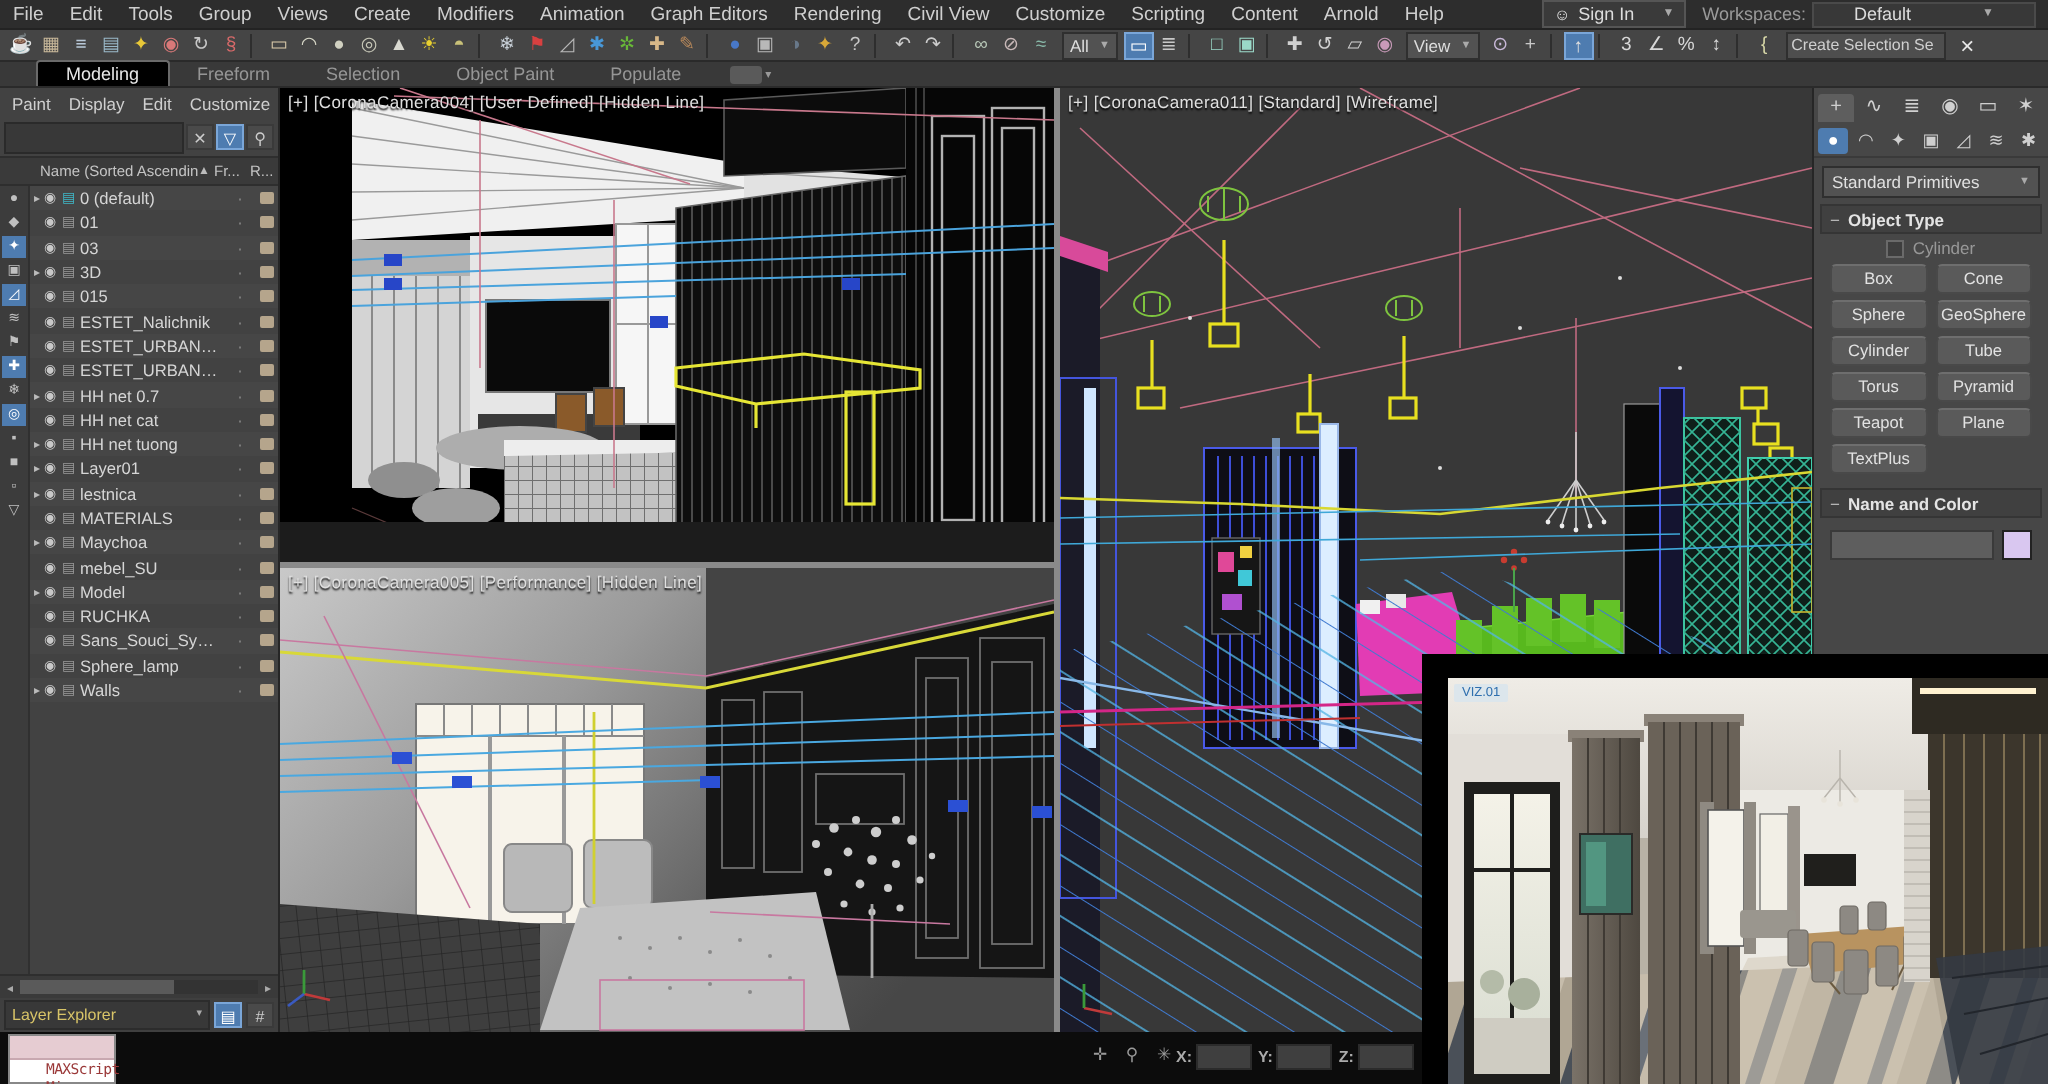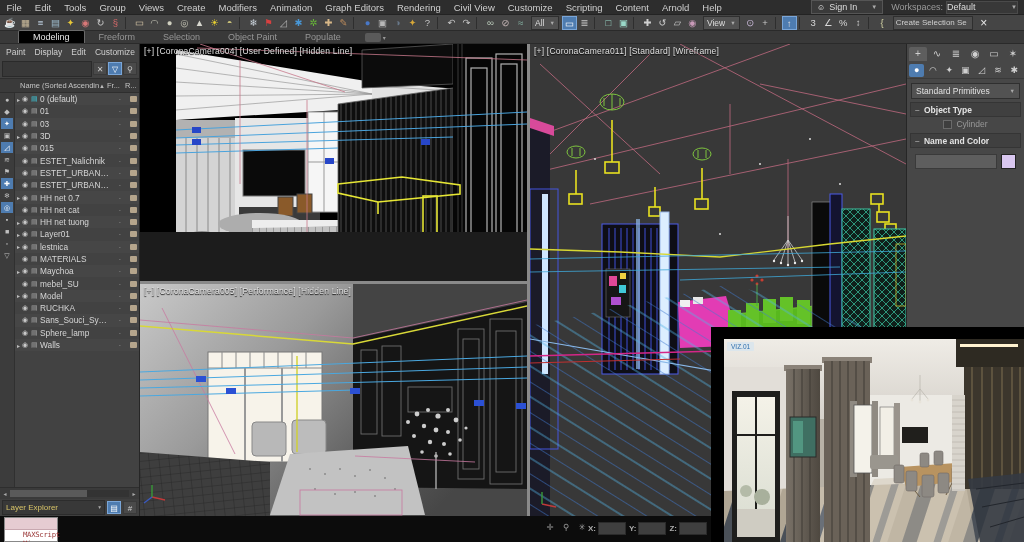--- a/index.html
+++ b/index.html
@@ -10,21 +10,21 @@
   .menubar{position:absolute;left:0;top:0;width:1024px;height:15px;background:#2d2d2d;
            display:flex;align-items:center;font-size:9.5px;color:#cfcfcf;border-bottom:1px solid #232323;box-sizing:border-box;}
   .menubar .mitem{padding:0 6.5px;cursor:default;white-space:nowrap;}
   .menubar .spacer{flex:1;}
   .signin{display:flex;align-items:center;background:#3a3a3a;border:1px solid #555;height:12px;
           padding:0 5px;margin-right:8px;font-size:9px;color:#ddd;}
   .signin .pg{margin-right:4px;font-size:8px;color:#eee;}
   .signin .car{margin-left:14px;font-size:6px;color:#aaa;}
   .wslabel{color:#9a9a9a;font-size:9px;margin-right:3px;}
   .wscombo{background:#383838;border:1px solid #4a4a4a;height:11px;line-height:11px;
-           font-size:9px;color:#ddd;padding:0 0;margin-right:6px;min-width:70px;display:flex;justify-content:space-between;}
+           font-size:9px;color:#ddd;padding:0 20px;margin-right:6px;min-width:70px;display:flex;justify-content:space-between;}
   .wscombo .car{font-size:6px;color:#aaa;margin-left:6px;}
   
   .toolbar{position:absolute;left:0;top:15px;width:1024px;height:16px;background:#454545;
            border-bottom:1px solid #2a2a2a;display:flex;align-items:center;padding:0 3px;box-sizing:border-box;}
   .ticon{width:15px;height:14px;line-height:14px;text-align:center;font-size:9.5px;cursor:default;flex:0 0 auto;}
   .ticon.active{background:#4e7cb0;border:1px solid #7aa6d8;box-sizing:border-box;color:#fff;}
   .tsep{width:4px;height:12px;border-left:1px solid #2e2e2e;margin:0 2px;flex:0 0 auto;}
   .tcombo{height:12px;line-height:12px;background:#525252;border:1px solid #2f2f2f;color:#ddd;
           font-size:8.5px;padding:0 3px;margin:0 3px;display:flex;align-items:center;flex:0 0 auto;}
   .tcombo .car{font-size:5.5px;color:#aaa;margin-left:5px;}
@@ -69,21 +69,21 @@
   .se-scroll{height:11px;display:flex;align-items:center;background:#3a3a3a;border-top:1px solid #2e2e2e;}
   .se-scroll .cap{width:10px;text-align:center;font-size:6px;color:#aaa;}
   .se-scroll .track{flex:1;height:7px;background:#333;position:relative;}
   .se-scroll .thumb{position:absolute;left:0;top:0;width:65%;height:7px;background:#5a5a5a;}
   .se-footer{height:17px;display:flex;align-items:center;background:#3f3f3f;padding:0 2px;gap:2px;}
   .se-combo{flex:1;height:13px;line-height:13px;background:#383838;border:1px solid #2c2c2c;color:#d8c468;font-size:8px;padding:0 3px;display:flex;justify-content:space-between;}
   .se-combo .car{font-size:5.5px;color:#aaa;}
   
   .vps{position:absolute;left:140px;top:44px;width:766px;height:472px;background:#1c1c1c;}
   .vp{position:absolute;overflow:hidden;}
-  .vp1{left:0;top:0;width:387px;height:188px;background:#000;}
+  .vp1{left:0;top:0;width:387px;height:217px;background:#000;}
   .vp2{left:0;top:240px;width:387px;height:232px;background:#6a6a6a;}
   .vp3{left:390px;top:0;width:376px;height:472px;background:#383838;}
   .vsplit{position:absolute;left:387px;top:0;width:3px;height:472px;background:#8a8a8a;}
   .hsplit{position:absolute;left:0;top:237px;width:387px;height:3px;background:#8a8a8a;}
   .vplabel{position:absolute;left:4px;top:2px;font-size:8.5px;color:#e0e0e0;text-shadow:0 1px 1px #000;z-index:5;letter-spacing:0.2px;}
   .vp svg{position:absolute;left:0;top:0;}
   
   .cpanel{position:absolute;left:906px;top:44px;width:118px;height:472px;background:#474747;
           border-left:1px solid #262626;box-sizing:border-box;font-size:8.5px;}
   .cp-tabs{display:flex;height:17px;align-items:center;padding:1px 2px 0 2px;gap:1px;}
@@ -926,20 +926,33 @@
       <span class="car">▼</span>
     </div>
     <div class="rollout">
       <span class="minus">−</span>
       <span>Object Type</span>
     </div>
     <div class="autogrid">
       <span class="agbox"></span>
       <span>Cylinder</span>
     </div>
+    <div class="btngrid">
+        <span class="cpbtn">Box</span>
+        <span class="cpbtn">Cone</span>
+        <span class="cpbtn">Sphere</span>
+        <span class="cpbtn">GeoSphere</span>
+        <span class="cpbtn">Cylinder</span>
+        <span class="cpbtn">Tube</span>
+        <span class="cpbtn">Torus</span>
+        <span class="cpbtn">Pyramid</span>
+        <span class="cpbtn">Teapot</span>
+        <span class="cpbtn">Plane</span>
+        <span class="cpbtn">TextPlus</span>
+      </div>
     <div class="rollout">
       <span class="minus">−</span>
       <span>Name and Color</span>
     </div>
     <div class="nc-row">
       <span class="nc-field"></span>
       <span class="nc-swatch" style="background:#d9c7f0"></span>
     </div>
   </div>
 

